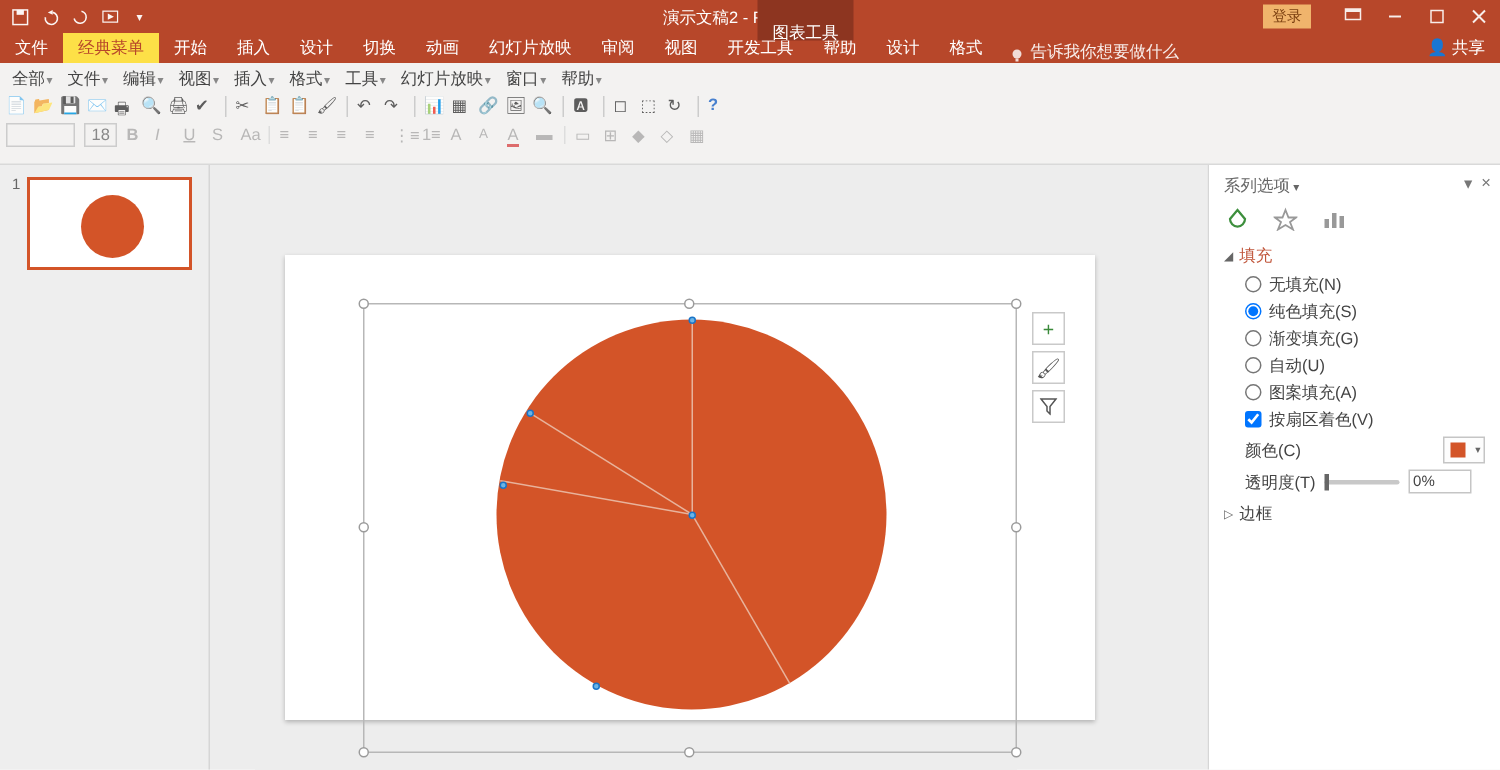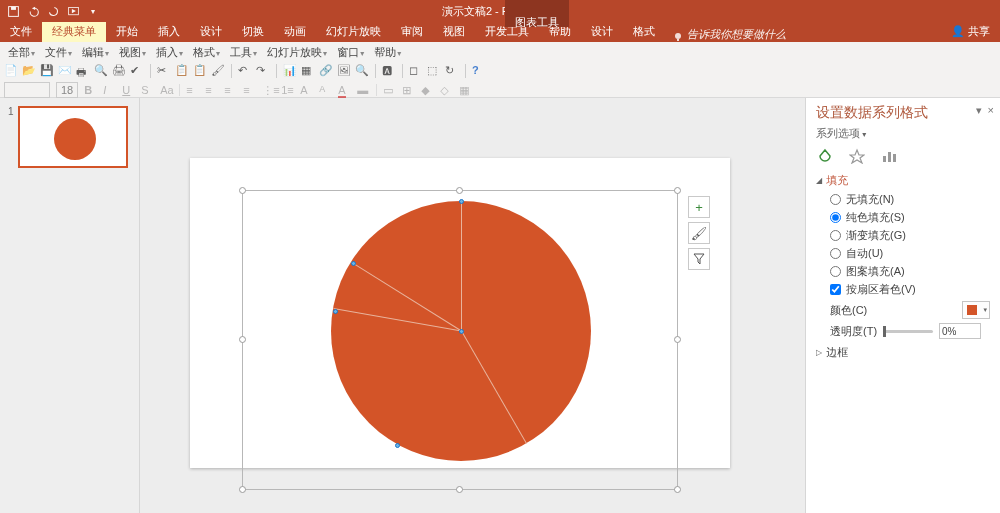--- a/index.html
+++ b/index.html
@@ -9,27 +9,27 @@
 .qat { display: flex; gap: 6px; padding-left: 6px; align-items: center; }
 .qat .ic { width: 14px; height: 14px; opacity: .95; display: inline-flex; align-items: center; justify-content: center; }
 .title-center { position: absolute; left: 50%; transform: translateX(-50%); font-size: 11px; }
 .title-tool { position: absolute; left: 505px; font-size: 11px; background: #8d3520; padding: 16px 10px; height: 22px; line-height: 22px; }
 .win-btns { position: absolute; right: 0; display: flex; align-items: center; }
 .win-btns .login { background: #f0b46c; color: #7a3f10; padding: 1px 6px; margin-right: 14px; font-size: 10px; }
 .win-btns .wbtn { width: 28px; height: 22px; display: inline-flex; align-items: center; justify-content: center; opacity: .9; }
 
 .tabs { height: 20px; background: #b7472a; display: flex; align-items: flex-end; color: #fff; font-size: 11px; }
 .tabs .tab { padding: 3px 10px; cursor: pointer; }
-.tabs .tab.active { background: #fef9c3; color: #b7472a; }
-.tabs .tell { margin-left: 8px; display: flex; align-items: flex-end; gap: 4px; opacity: .9; font-style: italic; }
+.tabs .tab.active { background: #fde047; color: #b7472a; }
+.tabs .tell { margin-left: 8px; display: flex; align-items: flex-end; gap: 4px; opacity: .9; }
 .tabs .tell .bulb { width: 10px; height: 10px; }
 .tabs .spacer { flex: 1; }
 .tabs .share { padding: 3px 10px; }
 
-.ribbon { height: 56px; background: #f3f2f1; border-bottom: 1px solid #d9d9d9; padding: 2px 4px; font-size: 11px; color: #444; }
+.ribbon { height: 68px; background: #f3f2f1; border-bottom: 1px solid #d9d9d9; padding: 2px 4px; font-size: 11px; color: #444; }
 .ribbon .menurow { display: flex; gap: 2px; align-items: center; height: 16px; }
 .ribbon .menurow span { padding: 0 4px; cursor: pointer; }
 .ribbon .menurow .dd::after { content: "▾"; font-size: 8px; margin-left: 1px; color: #888; }
 .ribbon .toolrow { display: flex; gap: 4px; align-items: center; height: 18px; margin-top: 2px; }
 .ribbon .toolrow .ic { width: 14px; height: 14px; opacity: .85; }
 .ribbon .toolrow .sep { width: 1px; height: 14px; background: #ccc; margin: 0 2px; }
 .ribbon .fontrow { display:flex; gap:6px; align-items:center; height:18px; margin-top:1px; color:#888; }
 .ribbon .fontrow .combo { border:1px solid #ccc; padding:0 4px; height:16px; display:inline-flex; align-items:center; }
 .ribbon .fontrow .ic { width:13px; height:13px; opacity:.55; }
 
@@ -101,20 +101,45 @@
     <span class="ic">
         <svg viewBox="0 0 16 16" width="13" height="13">
           <rect x="2" y="3" width="12" height="9" fill="none" stroke="#fff"></rect>
           <path d="M6 5 L11 7.5 L6 10 Z" fill="#fff"></path>
         </svg>
       </span>
     <span class="ic" style="font-size:8px;">▾</span>
   </div>
   <div class="title-center">演示文稿2 - PowerPoint</div>
   <div class="title-tool">图表工具</div>
+  <div class="win-btns">
+    <span class="login">登录</span>
+    <span class="wbtn">
+        <svg width="12" height="12" viewBox="0 0 12 12">
+          <rect x="1" y="1" width="10" height="7" fill="none" stroke="#fff"></rect>
+          <rect x="1" y="1" width="10" height="2" fill="#fff"></rect>
+        </svg>
+      </span>
+    <span class="wbtn">
+        <svg width="12" height="12">
+          <line x1="2" y1="6" x2="10" y2="6" stroke="#fff" stroke-width="1.3"></line>
+        </svg>
+      </span>
+    <span class="wbtn">
+        <svg width="12" height="12">
+          <rect x="2" y="2" width="8" height="8" fill="none" stroke="#fff"></rect>
+        </svg>
+      </span>
+    <span class="wbtn">
+        <svg width="12" height="12">
+          <line x1="2" y1="2" x2="10" y2="10" stroke="#fff" stroke-width="1.3"></line>
+          <line x1="10" y1="2" x2="2" y2="10" stroke="#fff" stroke-width="1.3"></line>
+        </svg>
+      </span>
+  </div>
 </div>
 
 <div class="tabs">
   <div class="tab">文件</div>
   <div class="tab active">经典菜单</div>
   <div class="tab">开始</div>
   <div class="tab">插入</div>
   <div class="tab">设计</div>
   <div class="tab">切换</div>
   <div class="tab">动画</div>
@@ -250,21 +275,20 @@
           </svg>
         </div>
     </div>
   </div>
 
   <div class="panel">
     <div class="panel-close">
       <span>▾</span>
       <span>×</span>
     </div>
-    <div class="panel-title">设置数据系列格式</div>
     <div class="opt-row">
         <span class="dd">系列选项</span>
       </div>
     <div class="icon-tabs">
       <div class="it">
           <svg width="16" height="16" viewBox="0 0 16 16">
             <path d="M8 2 L13 8 A5 5 0 1 1 3 8 Z" fill="none" stroke="#3d8f3d" stroke-width="1.5"></path>
           </svg>
         </div>
       <div class="it">

